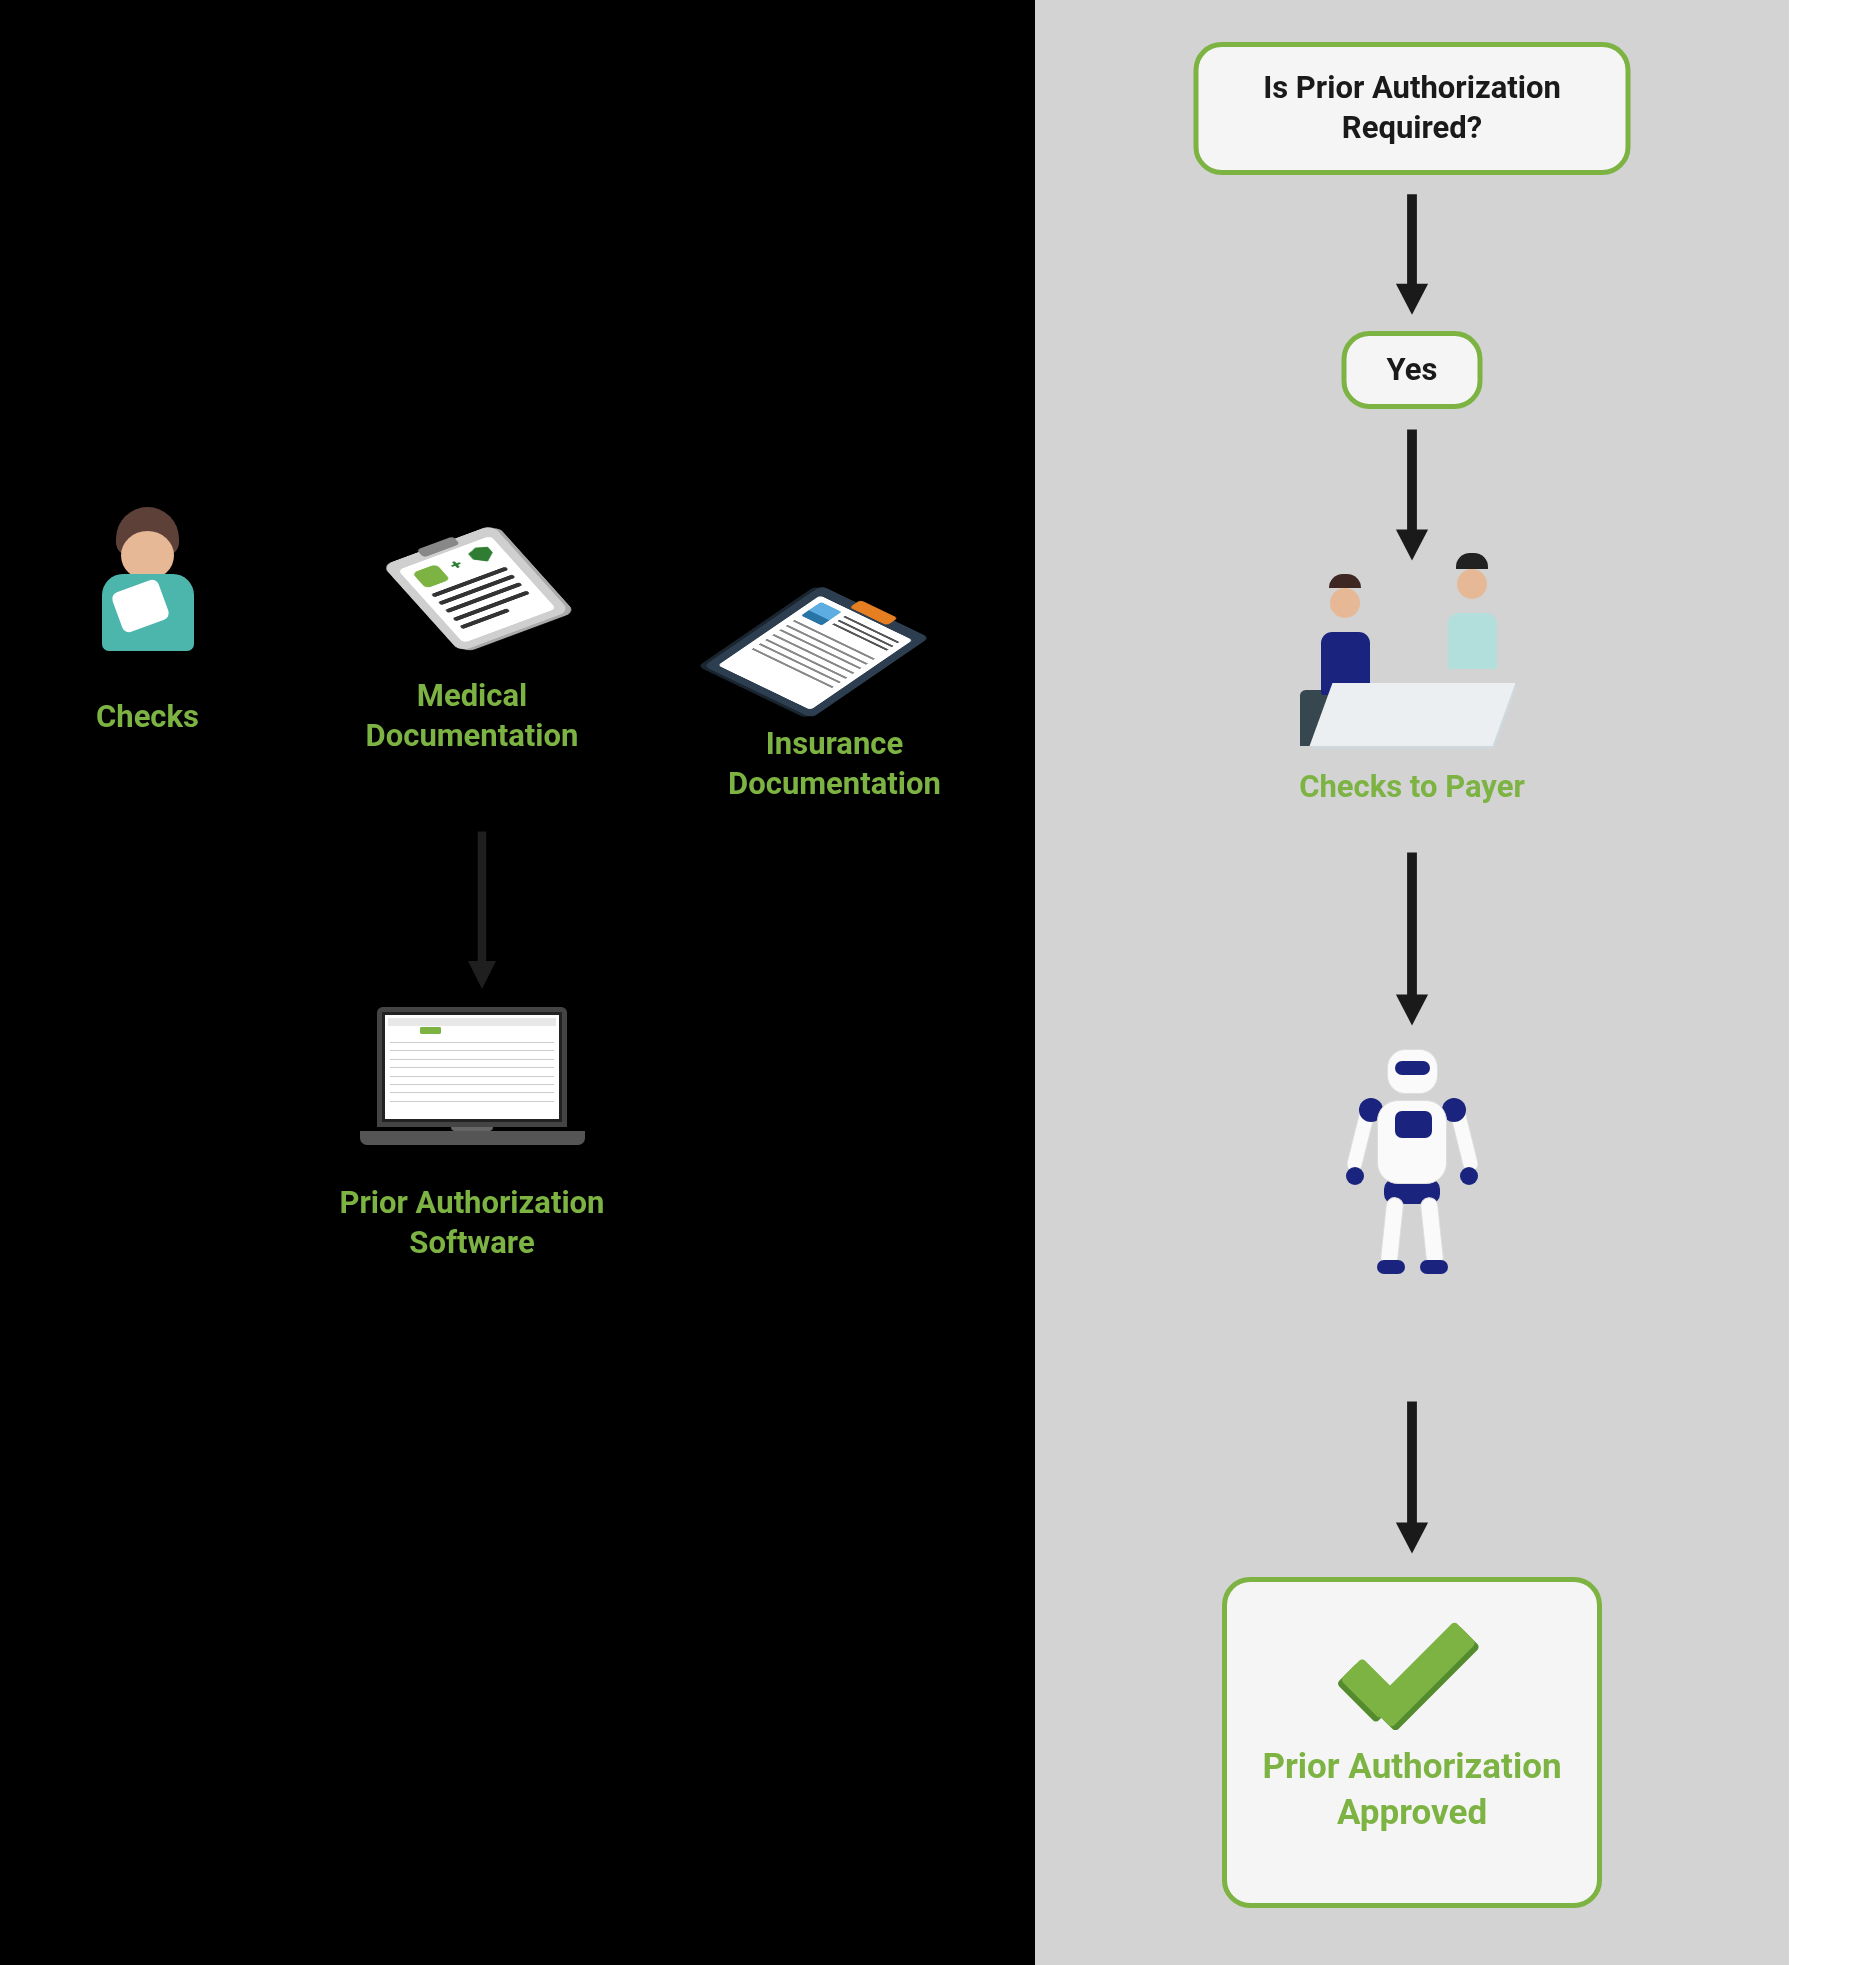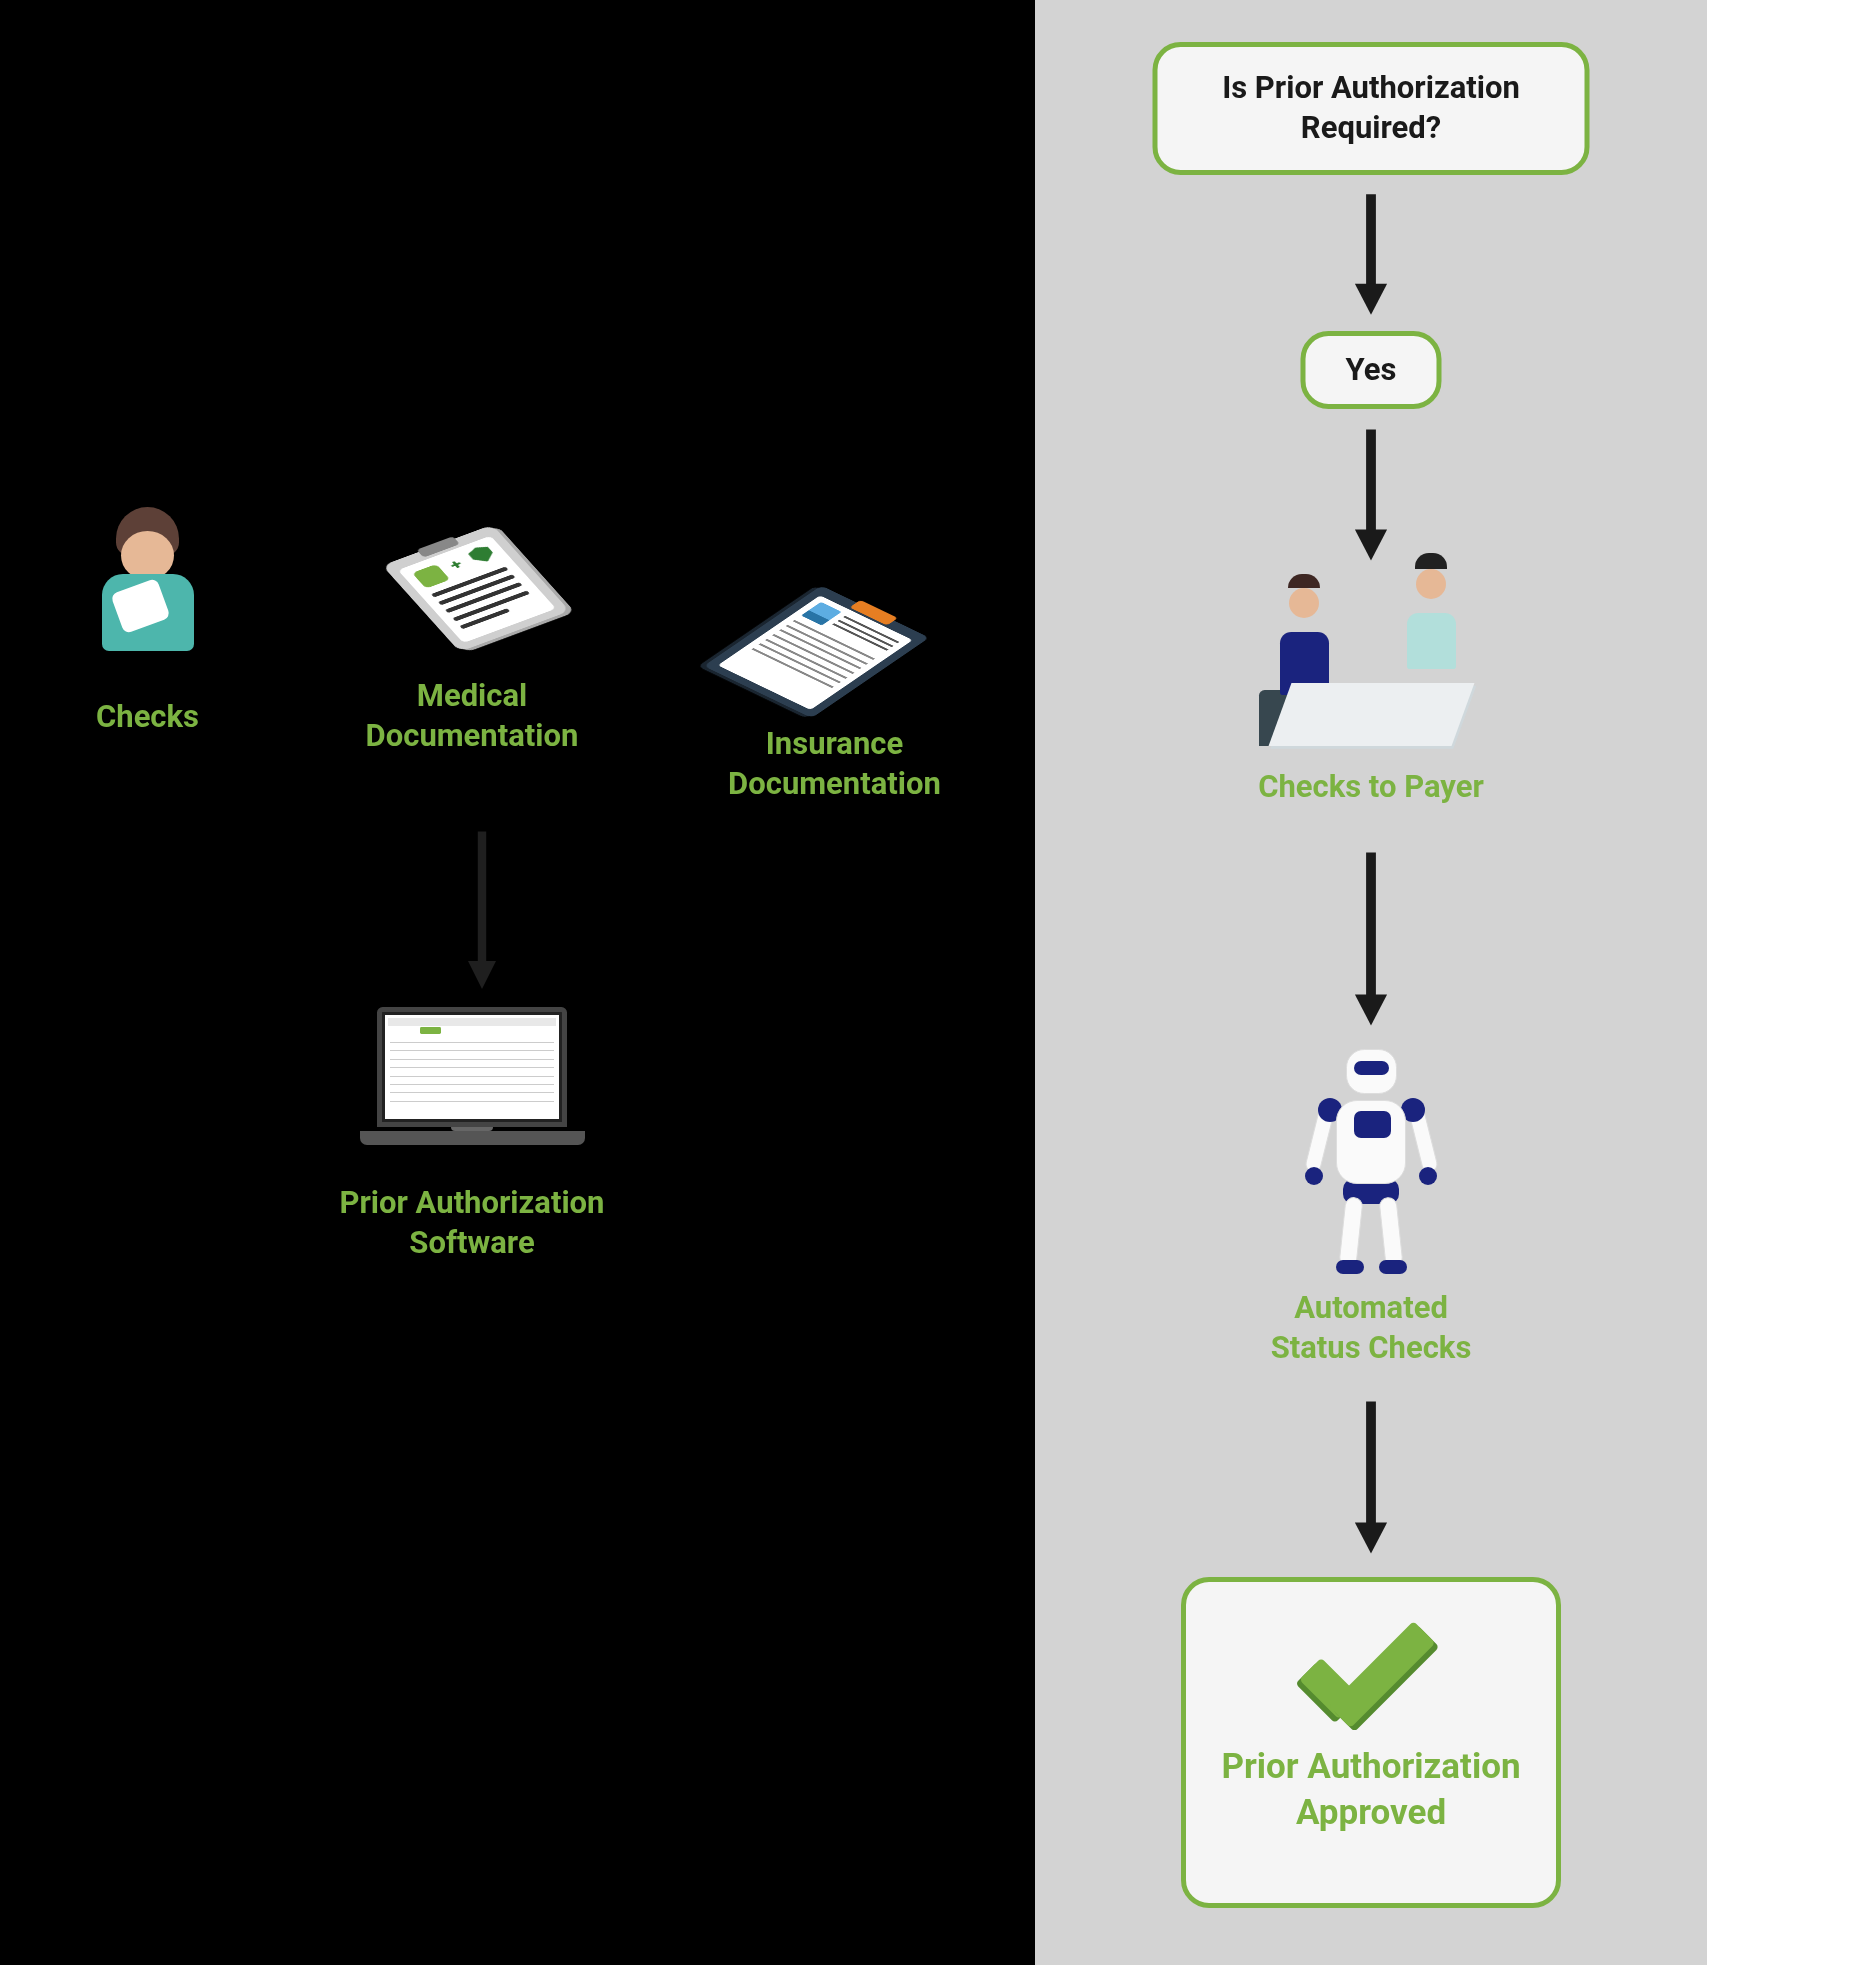--- a/index.html
+++ b/index.html
@@ -9,21 +9,21 @@
       height: 1965px;
       display: flex;
     }
     .left-panel {
       width: 1035px;
       background: #000;
       position: relative;
       color: #7CB342;
     }
     .right-panel {
-      width: 672px;
+      width: 754px;
       background: #d3d3d3;
       position: relative;
     }
     .node-label {
       color: #7CB342;
       font-weight: 700;
       font-size: 31px;
       text-align: center;
       line-height: 1.3;
     }
@@ -288,21 +288,20 @@
           <div class="robot-chest"></div>
         </div>
       <div class="robot-hand l"></div>
       <div class="robot-hand r"></div>
       <div class="robot-pelvis"></div>
       <div class="robot-leg l"></div>
       <div class="robot-leg r"></div>
       <div class="robot-foot l"></div>
       <div class="robot-foot r"></div>
     </div>
-    <div class="node-label">Automated<br>Status Checks</div>
   </div>
 
   <svg class="pos arrow-container" style="top:1401px;" width="49" height="155" viewBox="0 0 70 220">
     <line class="arrow-down" x1="35" y1="0" x2="35" y2="180"></line>
     <polygon class="arrow-head" points="35,217 12,173 58,173"></polygon>
   </svg>
 
   <div class="pos centered box box-approved">
     <div class="checkmark">
       <div class="check-short"></div>

